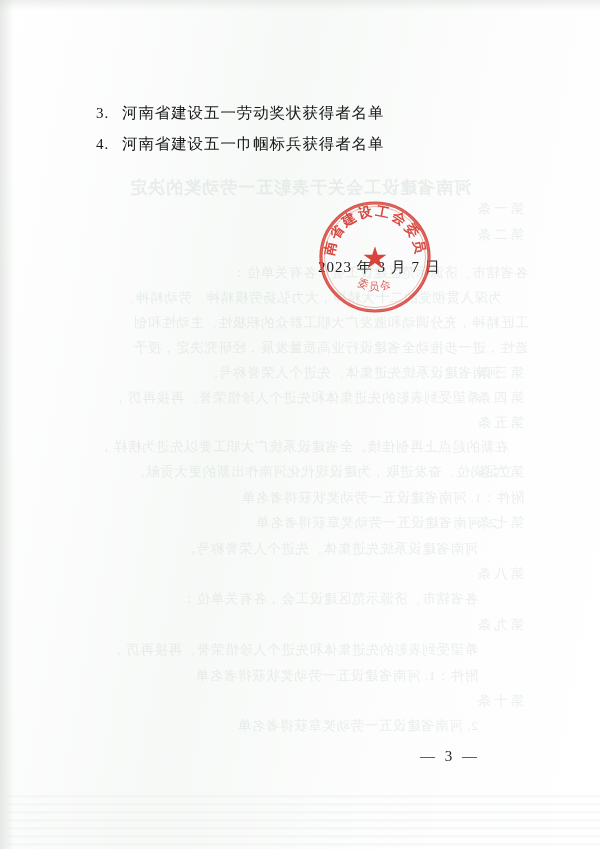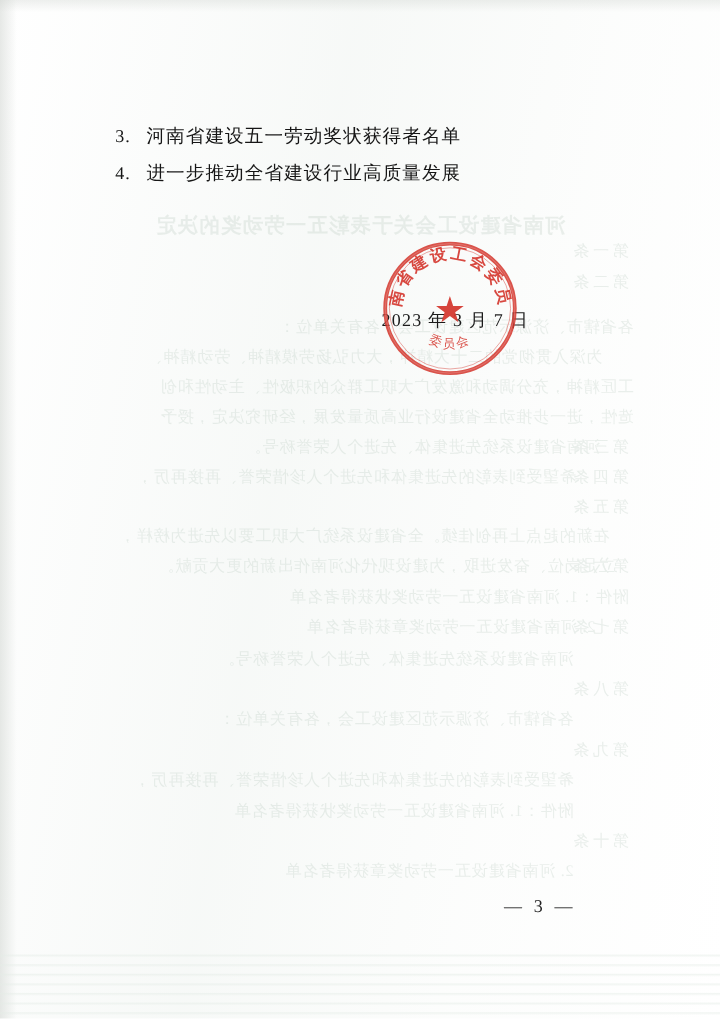--- a/index.html
+++ b/index.html
@@ -190,21 +190,21 @@
     <div class="bleed-line" style="left:122px; top:717px;">2. 河南省建设五一劳动奖章获得者名单</div>
   </div>
 
   <div class="doc-list">
     <div class="doc-list-item">
       <span class="doc-list-num">3.</span>
       <span class="doc-list-text">河南省建设五一劳动奖状获得者名单</span>
     </div>
     <div class="doc-list-item">
       <span class="doc-list-num">4.</span>
-      <span class="doc-list-text">进一步推动全省建设行业高质量发展</span>
+      <span class="doc-list-text">河南省建设五一巾帼标兵获得者名单</span>
     </div>
   </div>
 
   <div class="doc-date">2023 年 3 月 7 日</div>
 
   <div class="seal">
     <svg width="118" height="118" viewBox="0 0 118 118" xmlns="http://www.w3.org/2000/svg">
       <defs>
         <path id="sealArc" d="M 18,59 A 41,41 0 1 1 100,59"></path>
         <path id="sealArcBottom" d="M 26,59 A 33,33 0 0 0 92,59"></path>

